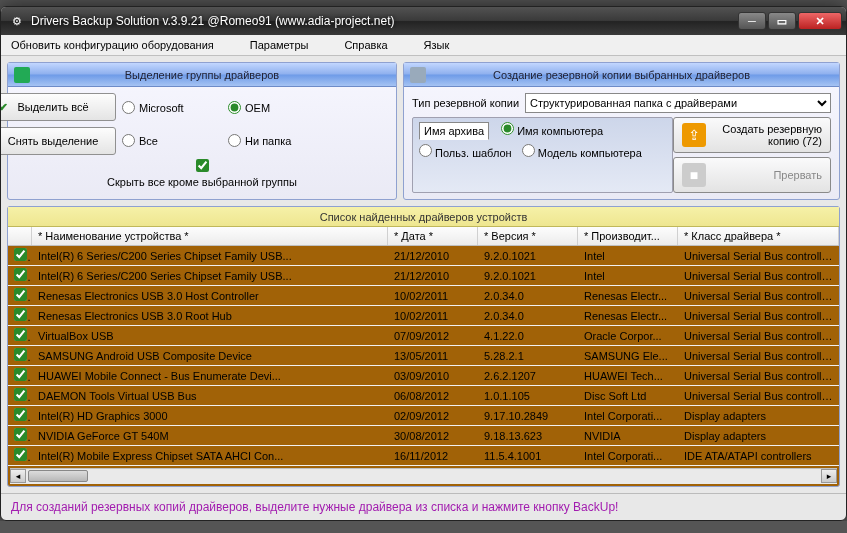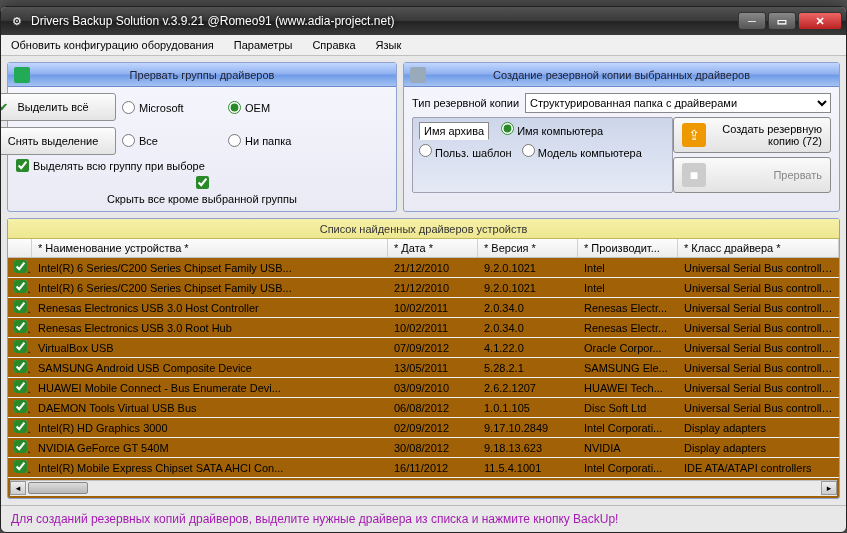--- a/index.html
+++ b/index.html
@@ -5,21 +5,21 @@
 * { box-sizing: border-box; margin: 0; padding: 0; font-family: "Segoe UI", Tahoma, sans-serif; font-size: 11px; }
 body { background: #555; display: flex; justify-content: center; align-items: flex-start; padding-top: 6px; }
 .window { width: 847px; background: #e8e8e8; border: 1px solid #222; border-radius: 6px; box-shadow: 0 0 20px rgba(0,0,0,0.6); overflow: hidden; }
 .titlebar { height: 28px; background: linear-gradient(#525252,#3a3a3a 48%,#232323 52%,#3a3a3a); display: flex; align-items: center; padding: 0 4px 0 8px; color: #fff; }
 .titlebar .icon { width:16px; height:16px; margin-right:6px; display:flex; align-items:center; justify-content:center; }
 .titlebar .title { flex:1; font-size:12px; text-shadow:0 0 4px #000; white-space:nowrap; overflow:hidden; }
 .winbtns { display:flex; gap:2px; }
 .winbtn { width:28px; height:18px; border:1px solid #333; border-radius:3px; display:flex; align-items:center; justify-content:center; color:#fff; font-weight:bold; font-size:11px; }
 .min,.max { background:linear-gradient(#888,#555); }
 .close { width:44px; background:linear-gradient(#e66,#b22); }
-.menubar { background:#f0f0f0; border-bottom:1px solid #c0c0c0; padding:2px 6px; display:flex; gap:12px; }
+.menubar { background:#f0f0f0; border-bottom:1px solid #c0c0c0; padding:2px 6px; display:flex; gap:28px; }
 .menubar span { padding:2px 4px; }
 .client { padding:6px; }
 .top { display:flex; gap:6px; }
 .panel { background:linear-gradient(#f7f7ff,#eaeaf5); border:1px solid #8fa1d0; border-radius:3px; }
 .panel.left { width:390px; }
 .panel.right { flex:1; }
 .panel-head { height:24px; background:linear-gradient(#c2d7ff,#8fb0ee 48%,#6e9be8 52%,#a5c3f3); display:flex; align-items:center; justify-content:center; position:relative; border-bottom:1px solid #6d8bc8; }
 .panel-head .hicon { position:absolute; left:6px; top:4px; width:16px; height:16px; background:#2a5; border-radius:2px; }
 .panel-head .hicon.r { background:#9ab; }
 .panel-head .htxt { font-weight:400; color:#223; }
@@ -90,21 +90,21 @@
     <span>Справка</span>
     <span>Язык</span>
   </div>
 
   <div class="client">
     <div class="top">
 
       <div class="panel left">
         <div class="panel-head">
           <span class="hicon"></span>
-          <span class="htxt">Прервать группы драйверов</span>
+          <span class="htxt">Выделение группы драйверов</span>
         </div>
         <div class="radios">
           <label>
               <input type="radio" name="grp" style=""> 
               <span>Microsoft</span>
             </label>
           <label>
               <input type="radio" name="grp" checked="" style=""> 
               <span>OEM</span>
             </label>
@@ -120,24 +120,20 @@
           </div>
           <label>
               <input type="radio" name="grp" style=""> 
               <span>Все</span>
             </label>
           <label>
               <input type="radio" name="grp" style=""> 
               <span>Ни папка</span>
             </label>
         </div>
-        <div class="check-row">
-            <input type="checkbox" checked="" style="">
-            <span>Выделять всю группу при выборе</span>
-          </div>
         <div class="check-row" style="padding-bottom:6px;flex-direction:column;">
             <input type="checkbox" checked="" style="">
             <span>Скрыть все кроме выбранной группы</span>
           </div>
       </div>
 
       <div class="panel right">
         <div class="panel-head">
           <span class="hicon r"></span>
           <span class="htxt">Создание резервной копии выбранных драйверов</span>

